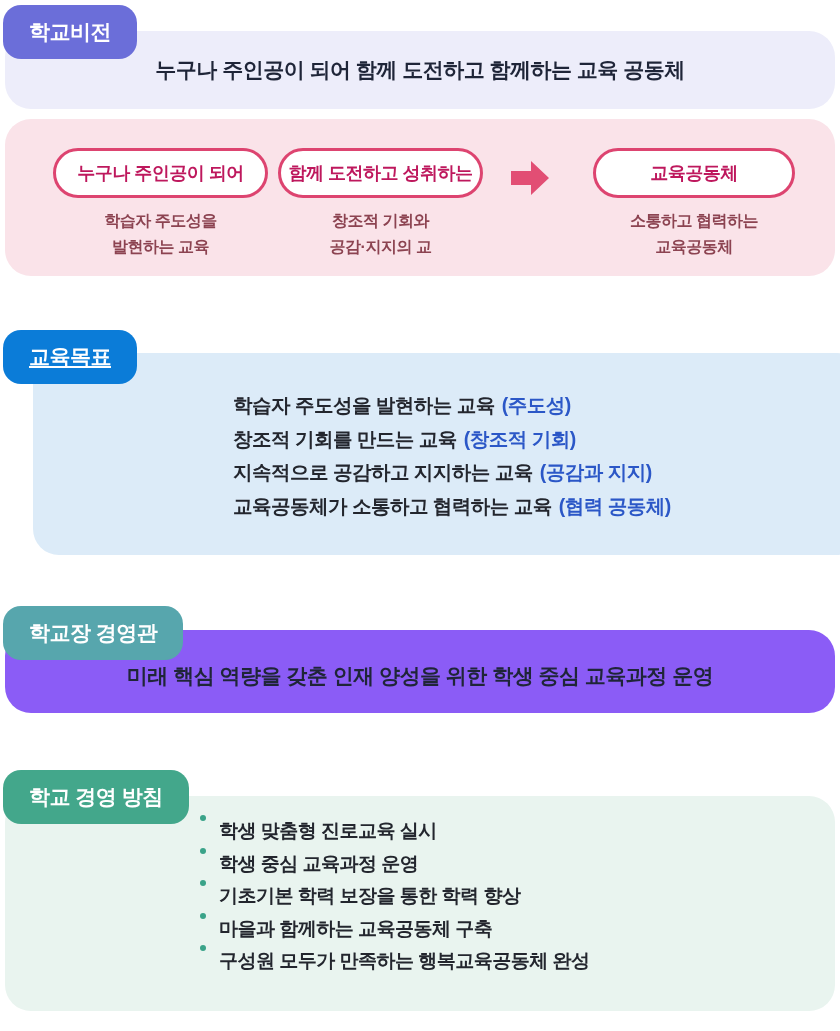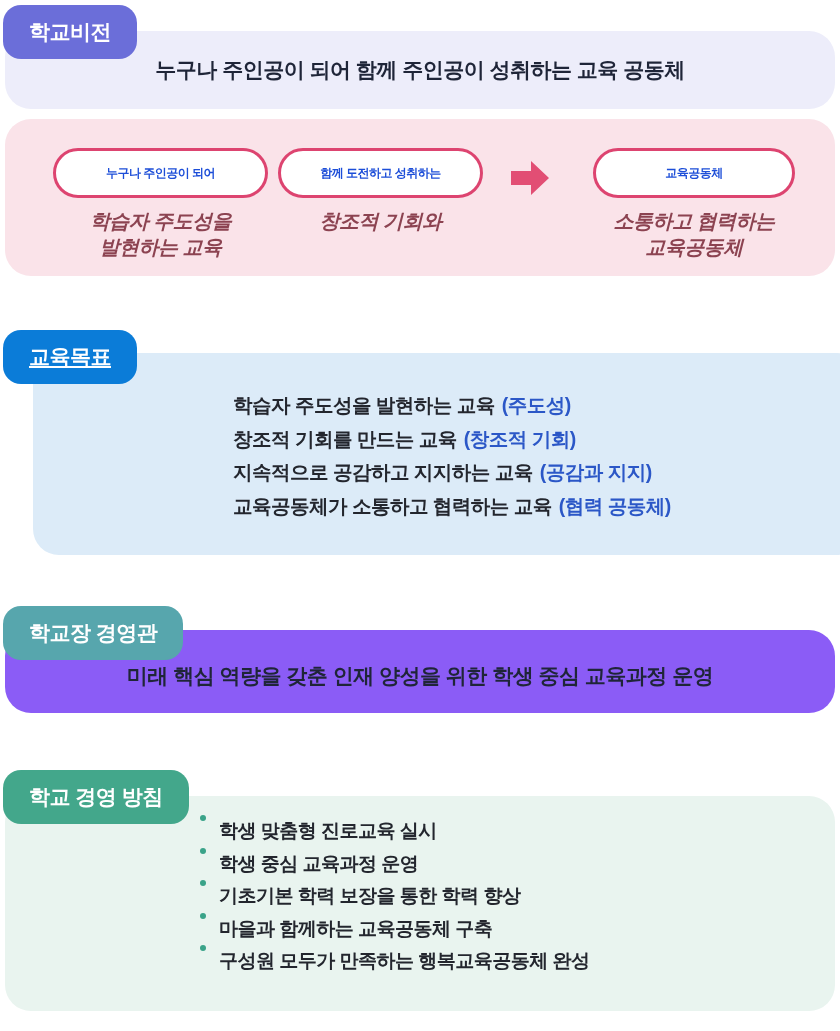--- a/index.html
+++ b/index.html
@@ -20,61 +20,62 @@
   .badge-principal{top:606px;background:#57a6ad;}
   .badge-policy{top:770px;background:#43a78b;}
 
   .statement{font-size:21px;font-weight:700;color:#1f2538;}
 
   .flow-col{position:absolute;top:29px;}
   .flow-col1{left:48px;width:215px;}
   .flow-col2{left:273px;width:205px;}
   .flow-col3{left:588px;width:202px;}
   .pill{height:50px;border:3px solid #dd4470;border-radius:27px;background:#ffffff;box-sizing:border-box;
-        display:flex;align-items:center;justify-content:center;font-size:12px;font-weight:700;color:#1d4ed8;}
-  .pill-caption{margin-top:10px;text-align:center;font-size:20px;line-height:26px;font-weight:600;color:#8c4351;font-style:italic;}
+        display:flex;align-items:center;justify-content:center;font-size:18px;font-weight:700;color:#be185d;}
+  .pill-caption{margin-top:10px;text-align:center;font-size:16px;line-height:26px;font-weight:600;color:#8c4351;}
   .flow-arrow{position:absolute;left:506px;top:42px;width:38px;height:34px;}
 
   .goals-list{position:absolute;left:200px;top:36px;font-size:19.5px;line-height:33.5px;font-weight:600;color:#23262e;}
   .goal-keyword{color:#2b57c7;margin-left:7px;}
 
   .policy-list{position:absolute;left:195px;top:19px;}
   .policy-row{display:flex;line-height:32.5px;font-size:19px;font-weight:600;color:#23262e;}
   .bullet-dot{width:6px;height:6px;border-radius:50%;background:#3aa389;margin-right:13px;flex:none;}
 </style>
 </head>
 <body>
 
 <div class="page">
 
   <div class="badge badge-vision">
     <span>학교비전</span>
   </div>
   <div class="panel panel-vision">
-    <div class="statement">누구나 주인공이 되어 함께 주인공이 성취하는 교육 공동체</div>
+    <div class="statement">누구나 주인공이 되어 함께 도전하고 함께하는 교육 공동체</div>
   </div>
 
   <div class="panel panel-flow">
 
     <div class="flow-col flow-col1">
       <div class="pill">
         <span>누구나 주인공이 되어</span>
       </div>
       <div class="pill-caption">
         <div>학습자 주도성을</div>
         <div>발현하는 교육</div>
       </div>
     </div>
 
     <div class="flow-col flow-col2">
       <div class="pill">
         <span>함께 도전하고 성취하는</span>
       </div>
       <div class="pill-caption">
         <div>창조적 기회와</div>
+        <div>공감·지지의 교</div>
       </div>
     </div>
 
     <div class="flow-arrow">
       <svg width="38" height="34" viewBox="0 0 38 34" xmlns="http://www.w3.org/2000/svg">
         <polygon points="0,10 20,10 20,0 38,17 20,34 20,24 0,24" fill="#e24e74"></polygon>
       </svg>
     </div>
 
     <div class="flow-col flow-col3">

